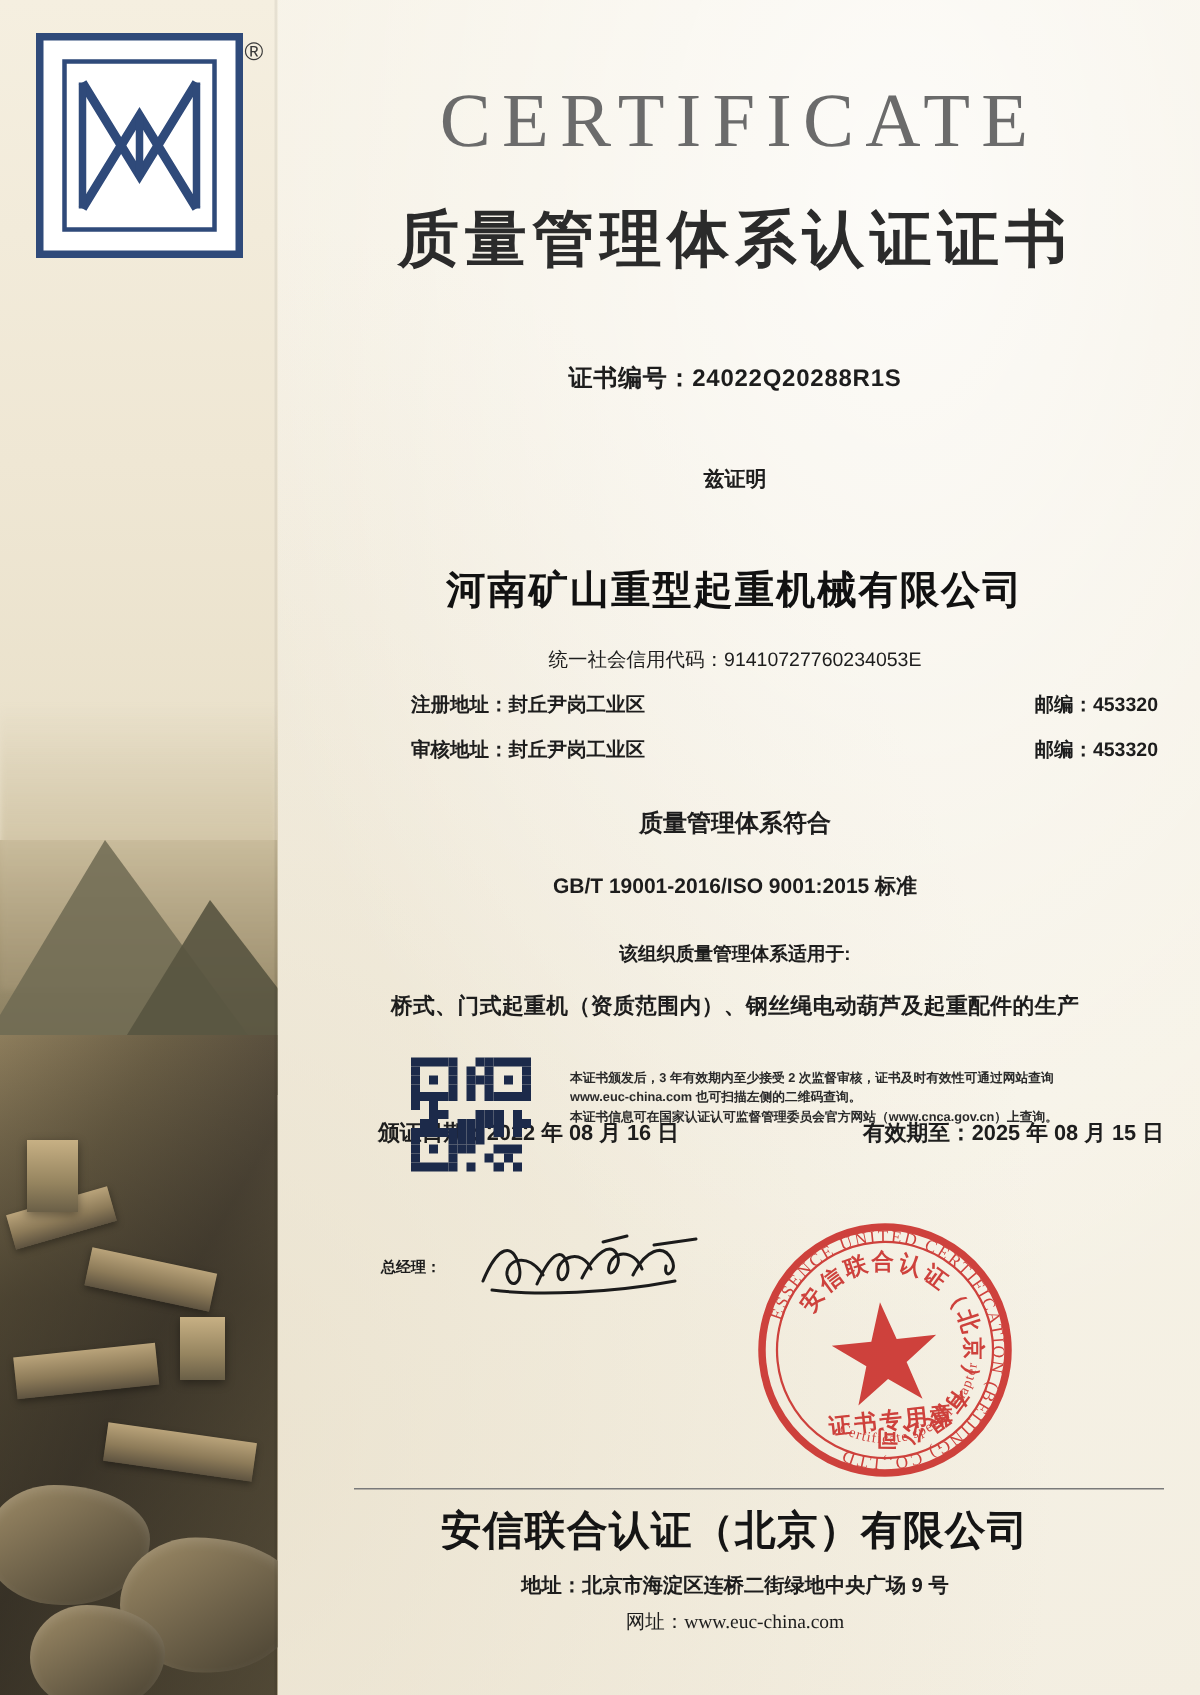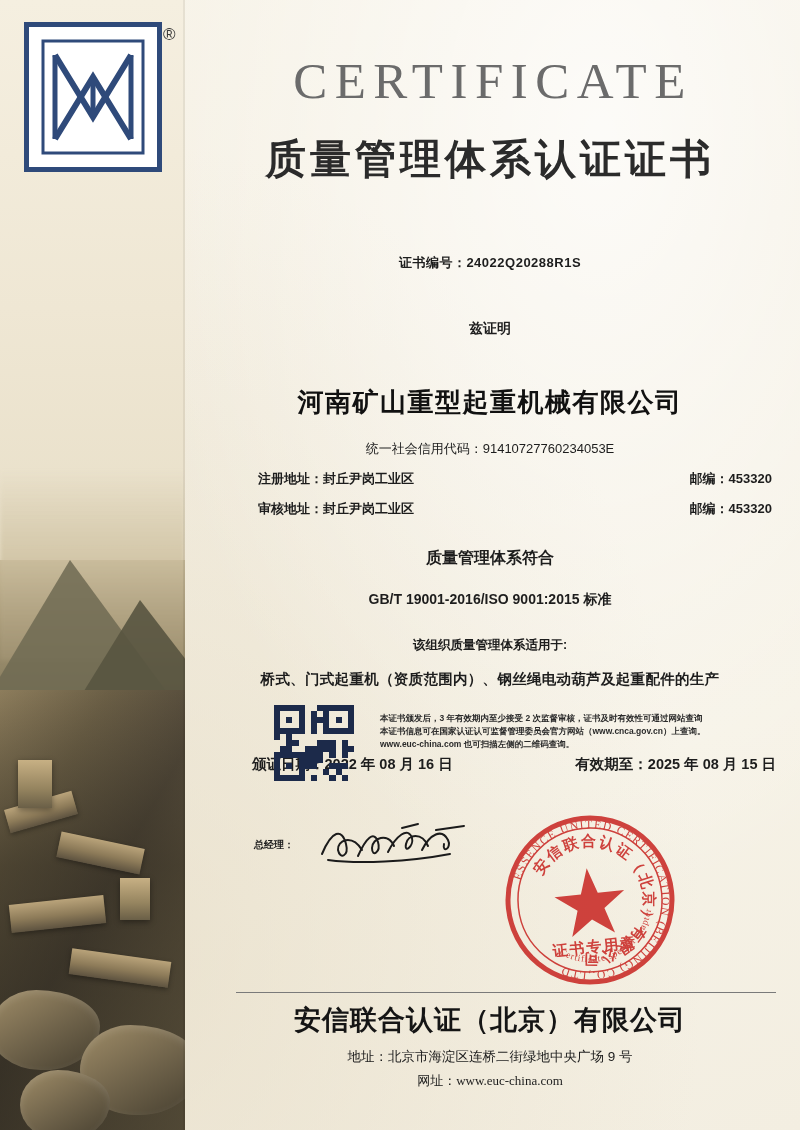--- a/index.html
+++ b/index.html
@@ -174,24 +174,24 @@
   
   .body-block {
     position: absolute;
     left: 200px;
     top: 230px;
     width: 580px;
     color: #1d1d1d;
   }
   .cert-no {
     text-align: center;
-    font-size: 13px;
+    font-size: 16px;
     font-weight: bold;
     letter-spacing: 0.5px;
-    margin-top: 24px;
+    margin-top: 12px;
   }
   .hereby {
     text-align: center;
     font-size: 14px;
     font-weight: bold;
     margin-top: 48px;
   }
   .company {
     text-align: center;
     font-size: 26px;
@@ -208,21 +208,21 @@
   }
   .addr-row {
     display: flex;
     justify-content: space-between;
     align-items: baseline;
     font-size: 13px;
     font-weight: bold;
     margin-top: 12px;
     padding: 0 8px 0 58px;
   }
-  .addr-row .left-part { white-space: nowrap; }
+  .addr-row .left-part { white-space: nowrap; margin-left: 16px; }
   .addr-row .right-part { white-space: nowrap; }
   .conform {
     text-align: center;
     font-size: 16px;
     font-weight: bold;
     margin-top: 30px;
   }
   .standard {
     text-align: center;
     font-size: 14px;
@@ -329,20 +329,21 @@
     color: #151515;
   }
   .footer-addr {
     position: absolute;
     left: 200px;
     top: 1048px;
     width: 580px;
     text-align: center;
     font-size: 13.5px;
     color: #1d1d1d;
+    font-weight: bold;
   }
   .footer-web {
     position: absolute;
     left: 200px;
     top: 1072px;
     width: 580px;
     text-align: center;
     font-size: 13px;
     color: #1d1d1d;
     font-family: "Liberation Serif", serif;
@@ -586,22 +587,22 @@
         <i></i>
         <i class="qr-on"></i>
         <i></i>
         <i class="qr-on"></i>
         <i></i>
       </div>
   </div>
 
   <div class="notice">
     <div>本证书颁发后，3 年有效期内至少接受 2 次监督审核，证书及时有效性可通过网站查询</div>
+    <div>www.euc-china.com 也可扫描左侧的二维码查询。</div>
     <div>本证书信息可在国家认证认可监督管理委员会官方网站（www.cnca.gov.cn）上查询。</div>
-    <div>www.euc-china.com 也可扫描左侧的二维码查询。</div>
   </div>
 
   <div class="sig-label">总经理：</div>
   <div class="sig-mark">
     <svg width="150" height="48" viewBox="0 0 150 48" aria-hidden="true">
       <g fill="none" stroke="#1b1b1b" stroke-width="2" stroke-linecap="round">
         <path d="M4 34 C14 10, 24 8, 28 24 C31 36, 22 40, 20 30 C19 20, 34 14, 44 30"></path>
         <path d="M40 36 C48 18, 56 10, 60 22 C63 32, 54 38, 54 28 C54 18, 70 12, 76 26"></path>
         <path d="M70 32 C78 16, 90 6, 94 18 C96 26, 86 34, 88 24 C90 14, 104 12, 110 26"></path>
         <path d="M104 30 C112 14, 124 8, 130 20 C134 28, 124 34, 126 24"></path>

